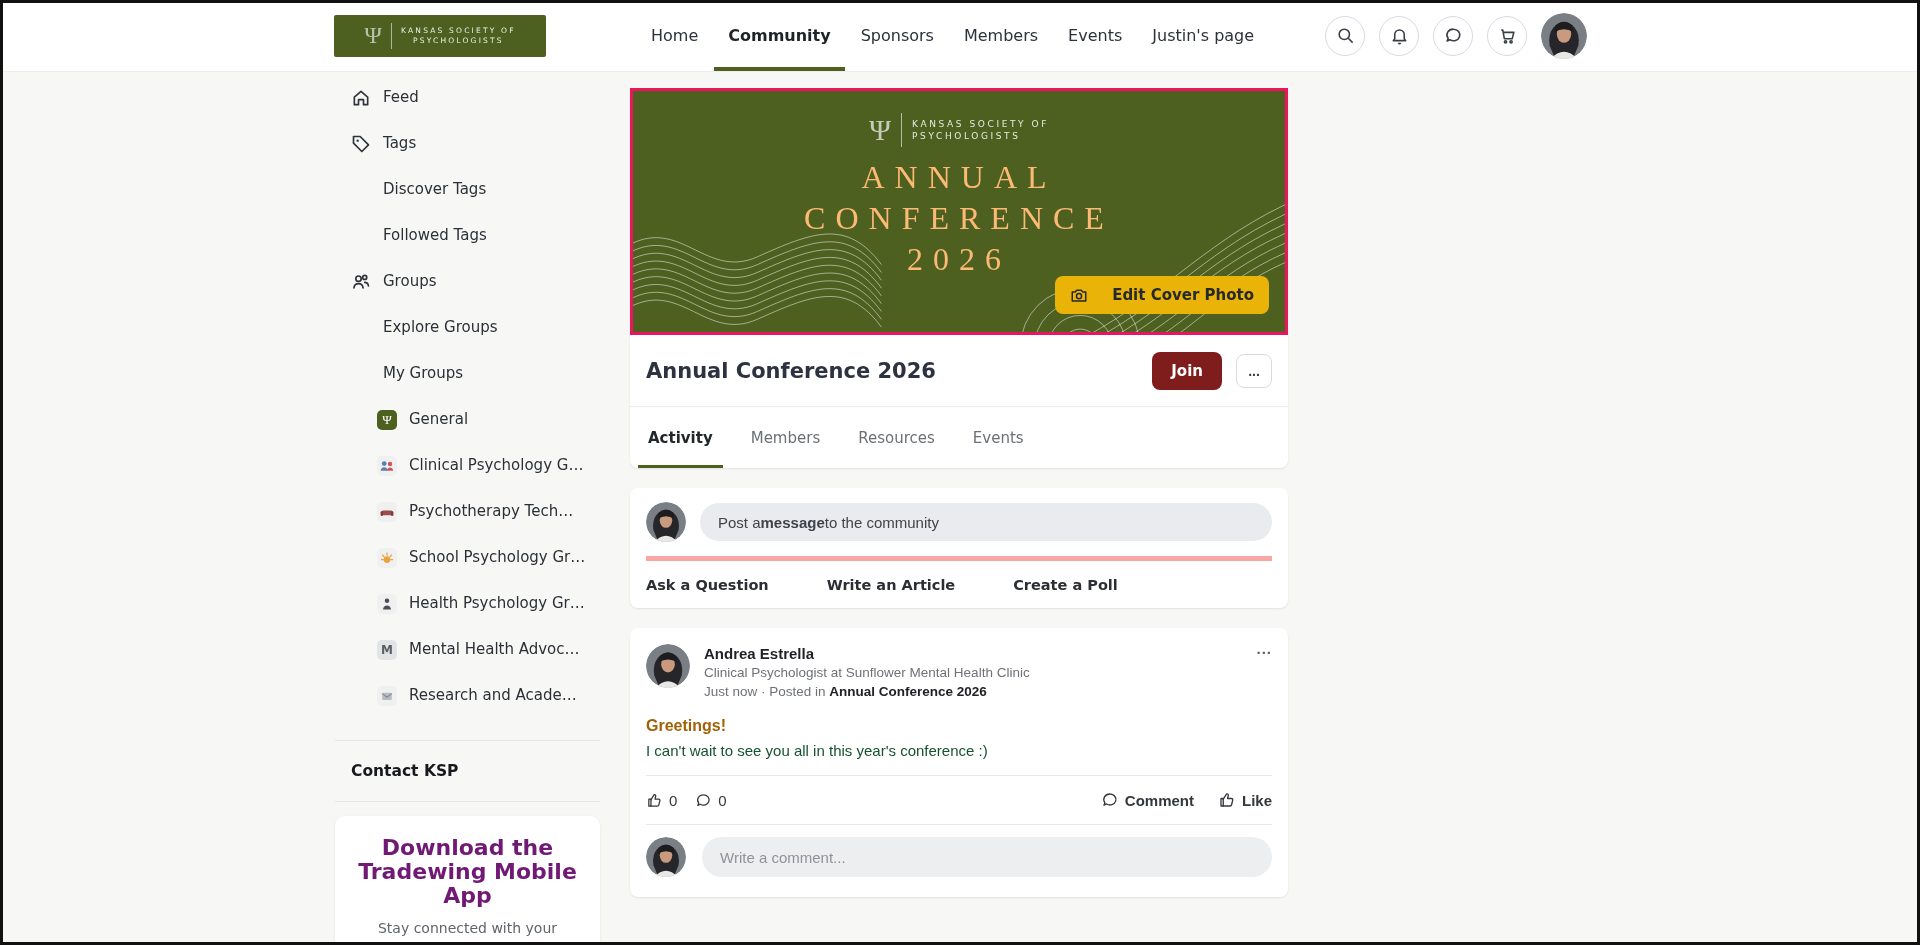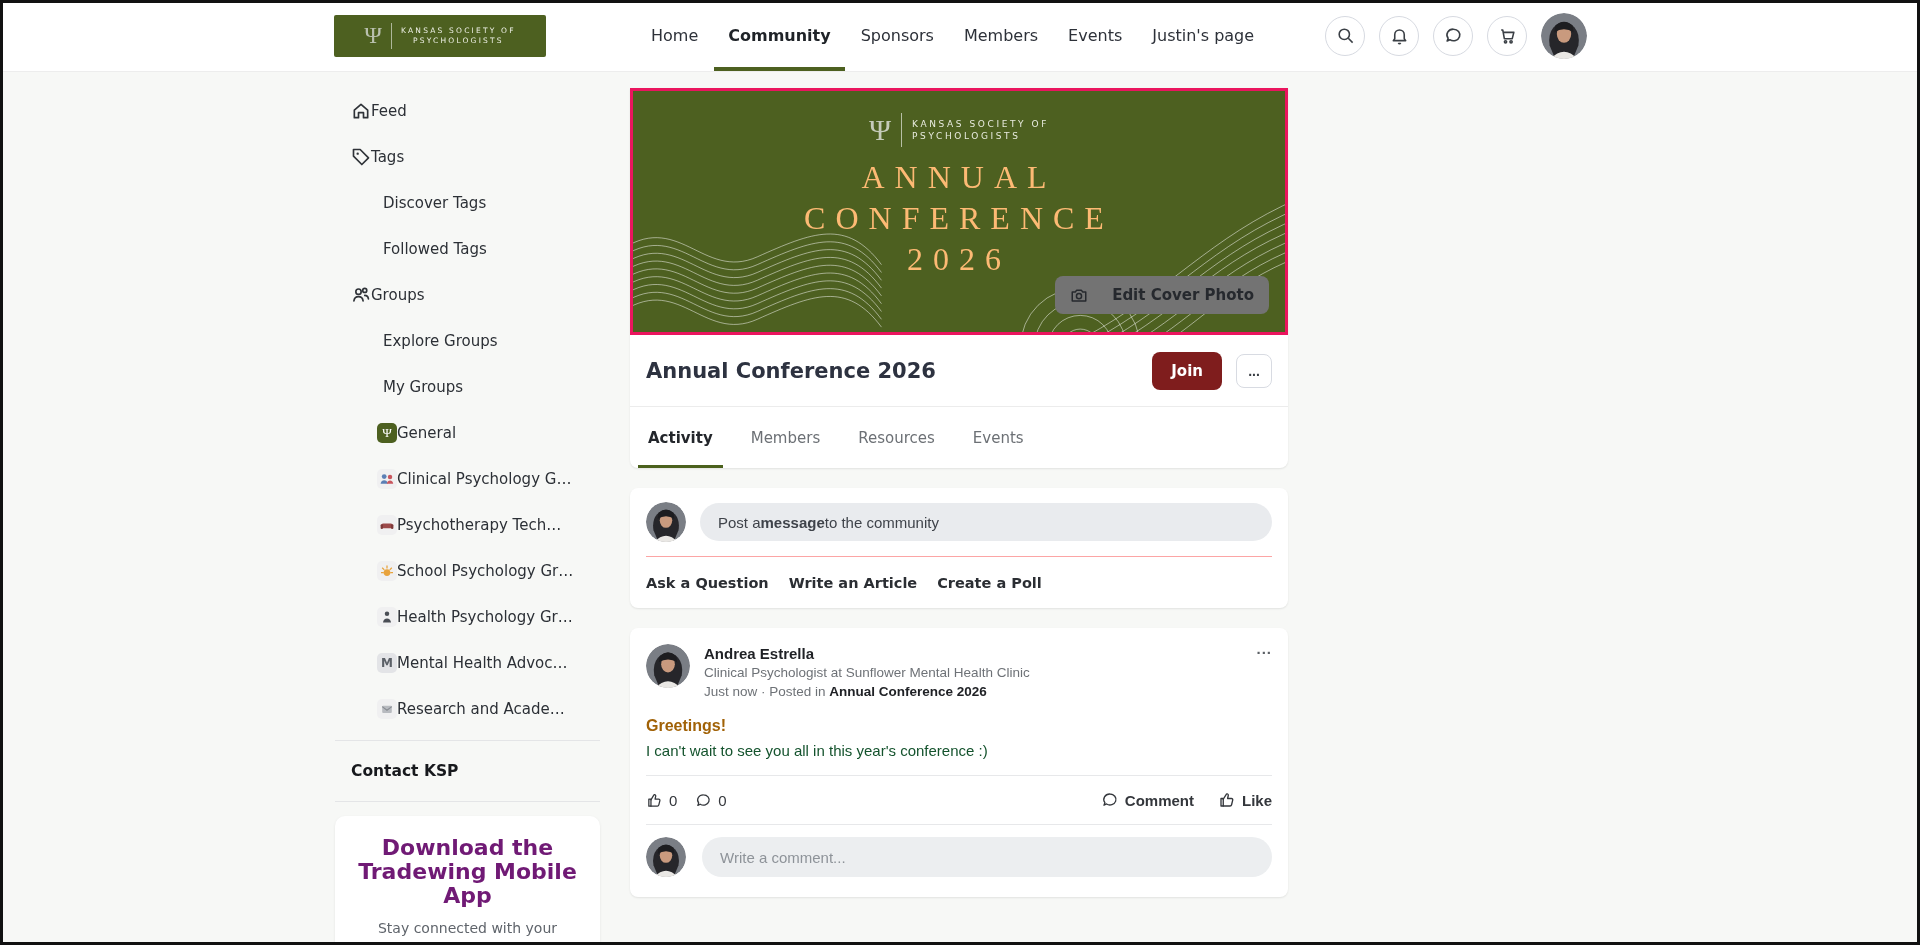--- a/index.html
+++ b/index.html
@@ -49,21 +49,21 @@
   .avatar.sz46 { width:46px; height:46px; }
   .avatar.sz44 { width:44px; height:44px; }
   .avatar.sz40 { width:40px; height:40px; }
 
   
   .layout { display:flex; margin-left:335px; width:1250px; gap:30px; padding-top:16px; }
   aside.sidebar { width:265px; flex:0 0 auto; }
   main.feed { width:658px; flex:0 0 auto; }
 
   
-  .side-item { height:46px; display:flex; align-items:center; cursor:pointer; font-size:15px; color:#2c3036; }
+  .side-item { height:46px; display:flex; align-items:flex-start; gap:12px; cursor:pointer; font-size:15px; color:#2c3036; }
   .side-item.lvl0 { padding-left:16px; }
   .side-item.lvl1 { padding-left:48px; }
   .side-item.lvl2 { padding-left:42px; }
   .side-item svg.line-ic { width:20px; height:20px; color:#2f3338; }
   .gicon {
     width:20px; height:20px; border-radius:5px; background:#f0f0f1;
     display:flex; align-items:center; justify-content:center; overflow:hidden;
   }
   .gicon.general { background:#4D6020; color:#fff; font-family:"Liberation Serif", serif; font-size:13px; }
   .gicon.mletter { color:#5b6067; font-size:12px; font-weight:bold; background:#e3e4e7; }
@@ -85,21 +85,21 @@
     position:relative; height:247px; background:#4D6020;
     border:3px solid #EA155E; overflow:hidden;
   }
   .cover-art { position:absolute; inset:0; width:100%; height:100%; }
   .cover-logo { position:relative; margin-top:22px; display:flex; justify-content:center; align-items:center; gap:10px; }
   .cover-psi { font-family:"Liberation Serif", serif; font-size:30px; color:#c6cbba; }
   .cover-ldiv { width:1px; height:34px; background:rgba(255,255,255,.6); }
   .cover-ltext { font-size:9px; letter-spacing:2.6px; color:#e8ebdf; line-height:12px; }
   .cover-title { position:relative; margin-top:10px; text-align:center; font-family:"Liberation Serif", serif; color:#fdba74; font-size:32px; line-height:41px; letter-spacing:10px; }
   .edit-cover-btn {
-    position:absolute; right:16px; bottom:18px; background:#737373; border:none; border-radius:8px;
+    position:absolute; right:16px; bottom:18px; background:#eab308; border:none; border-radius:8px;
     padding:10px 15px; font-size:15px; font-weight:600; color:#26292e; cursor:pointer;
     display:flex; align-items:center; gap:24px; font-family:"DejaVu Sans", sans-serif;
   }
   .edit-cover-btn svg { width:18px; height:18px; }
 
   
   .title-row { height:71px; display:flex; align-items:center; padding:0 16px; }
   .group-title { font-size:21px; font-weight:bold; color:#2d3240; }
   .title-actions { margin-left:auto; display:flex; align-items:center; gap:14px; }
   .join-btn {
@@ -118,21 +118,21 @@
   .tab.active .tab-underline { position:absolute; left:-8px; right:-8px; bottom:0; height:3px; background:#4B611D; }
 
   
   .composer-card { margin-top:20px; padding:14px 16px 0 16px; }
   .composer-row { display:flex; align-items:center; gap:14px; padding-bottom:14px; }
   .composer-pill {
     flex:1; height:38px; background:#e9ebee; border-radius:19px; display:flex; align-items:center;
     padding-left:18px; font-size:15px; color:#3f434a; cursor:text;
     font-family:"Liberation Sans", sans-serif;
   }
-  .composer-actions { border-top:1px solid #fca5a5; height:52px; display:flex; align-items:center; gap:20px; }
+  .composer-actions { border-top:5px solid #fca5a5; height:52px; display:flex; align-items:center; gap:58px; }
   .composer-action { font-size:14.5px; font-weight:600; color:#2b2e33; cursor:pointer; }
 
   
   .post-card { margin-top:20px; padding:16px; font-family:"Liberation Sans", sans-serif; }
   .post-head { display:flex; gap:14px; position:relative; }
   .post-name { font-size:15px; font-weight:bold; color:#1f2125; line-height:19px; font-family:"Liberation Sans", sans-serif; }
   .post-role { font-size:13.5px; color:#6e7277; line-height:19px; }
   .post-meta { font-size:13.5px; color:#6e7277; line-height:19px; }
   .post-meta b { color:#202226; }
   .post-more { position:absolute; right:0; top:-4px; border:none; background:none; font-size:15px; font-weight:bold; color:#5c6066; cursor:pointer; letter-spacing:1px; }

